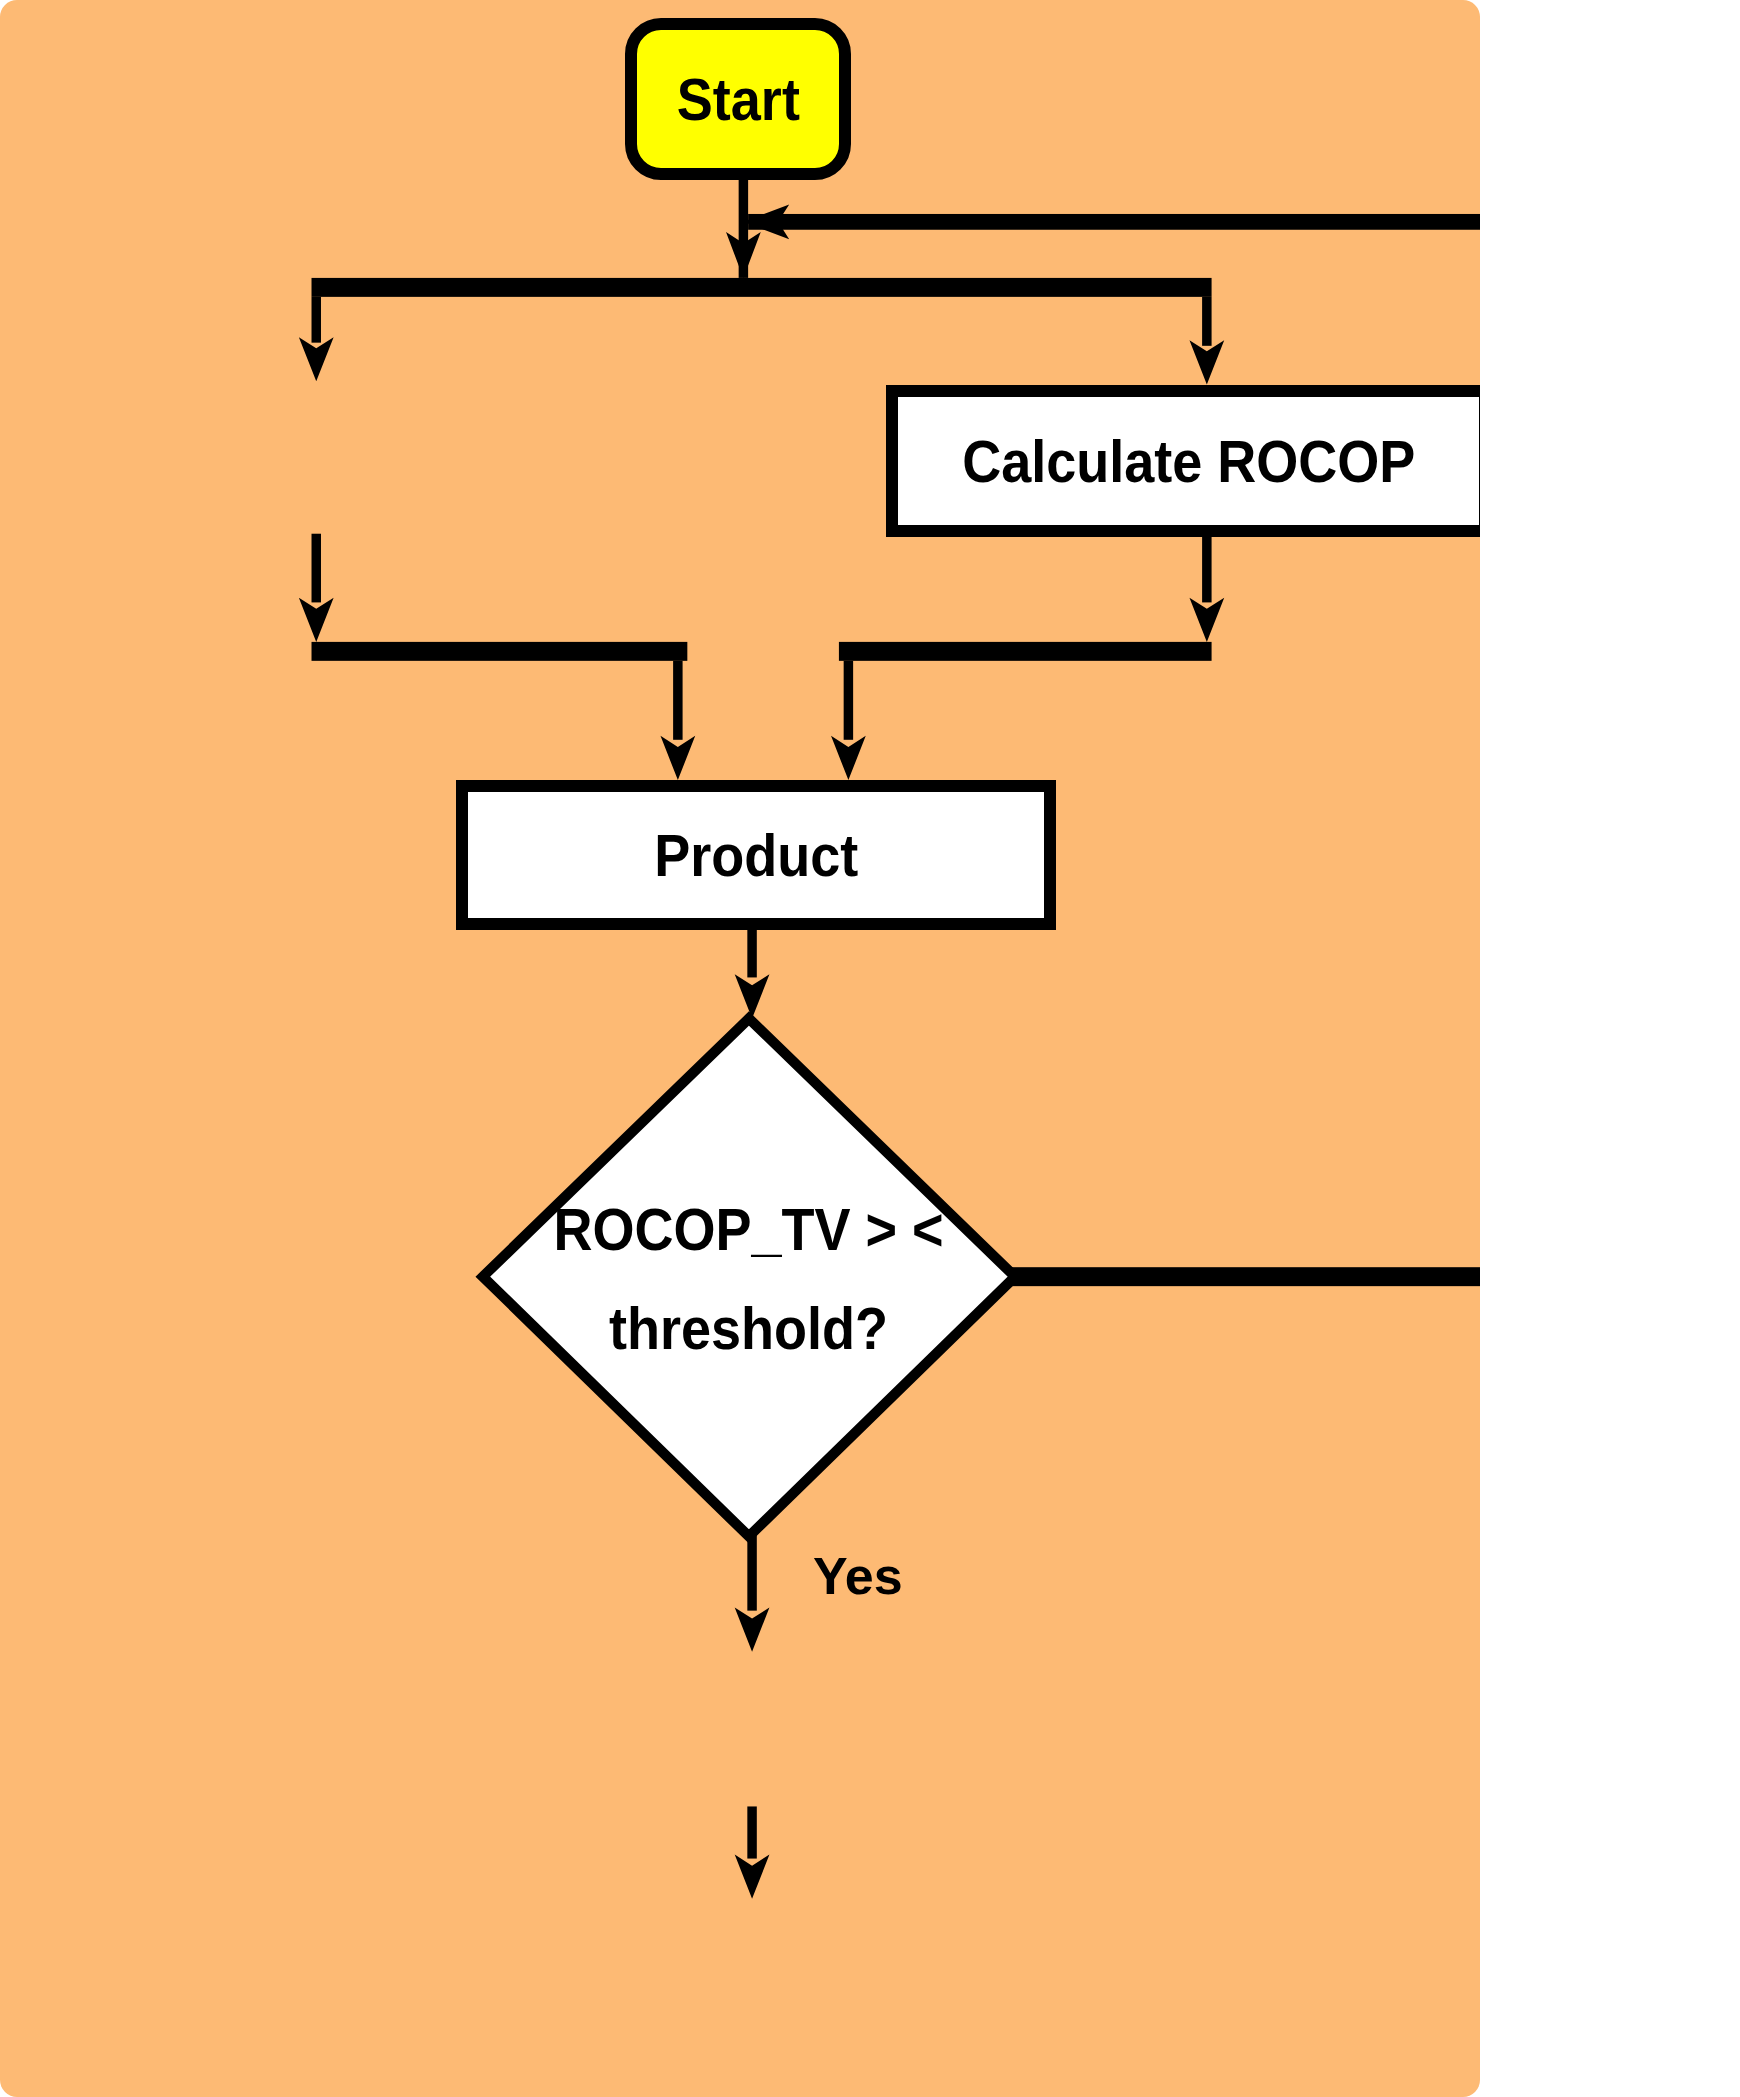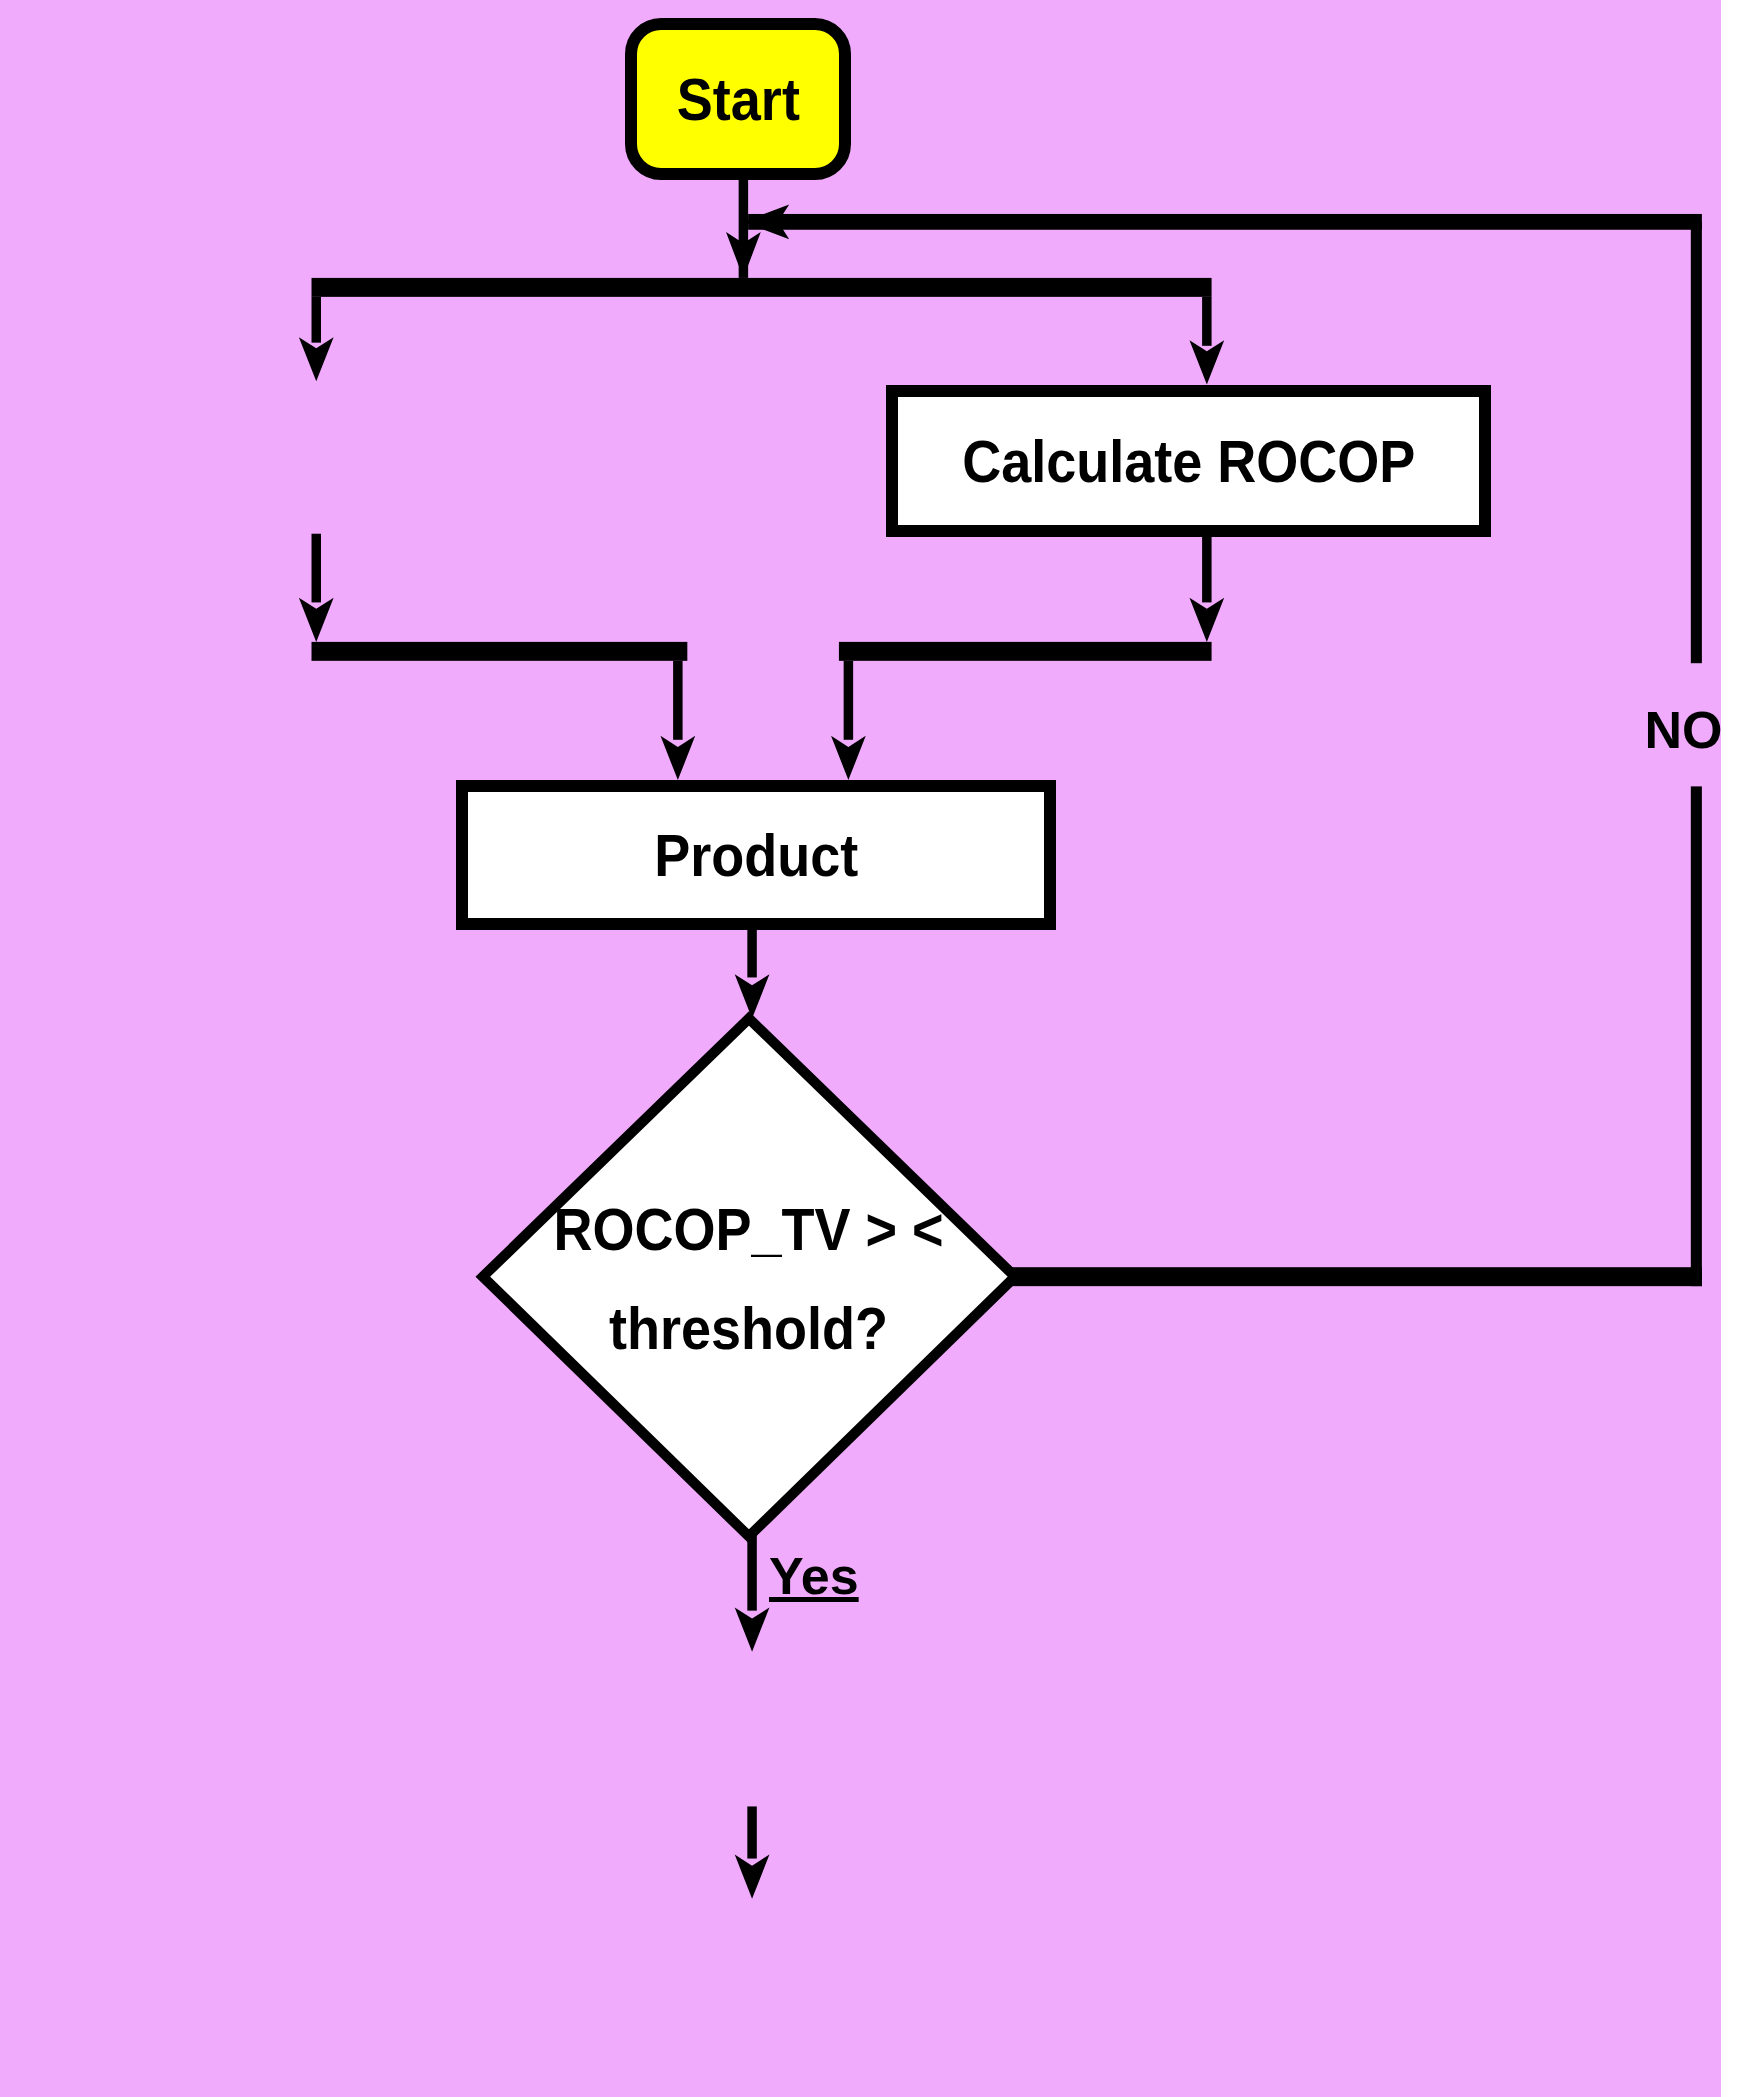--- a/index.html
+++ b/index.html
@@ -2,25 +2,26 @@
 <html style="font-size:12.6px"><head>
 <meta charset="utf-8">
 <style>
   html, body {
     margin: 0;
     padding: 0;
     background: #ffffff;
   }
   #canvas {
     position: relative;
-    width: 1721px;
+    width: 1480px;
     height: 2097px;
-    background: #f0abfc;
+    background: #fdba74;
     font-family: "Liberation Sans", sans-serif;
     overflow: hidden;
+    border-radius: 17px;
   }
   #connector-layer {
     position: absolute;
     left: 0;
     top: 0;
     width: 1741px;
     height: 2097px;
   }
   .node {
     position: absolute;
@@ -66,21 +67,21 @@
   }
   #decision-line1 { top: 1195px; }
   #decision-line2 { top: 1294px; }
 
   .edge-label {
     position: absolute;
     font-weight: bold;
     font-size: 52px;
     color: #000000;
   }
-  #label-yes { left: 769px; top: 1546px; text-decoration: underline; }
+  #label-yes { left: 813px; top: 1546px; }
   #label-no  { left: 1632px; top: 700px; width: 103px; text-align: center; }
 </style>
 </head>
 <body>
 
 <div id="canvas">
 
   <svg id="connector-layer" viewBox="0 0 2204 2656" xmlns="http://www.w3.org/2000/svg">
 
     <rect x="935" y="222" width="12" height="130" fill="#000"></rect>

